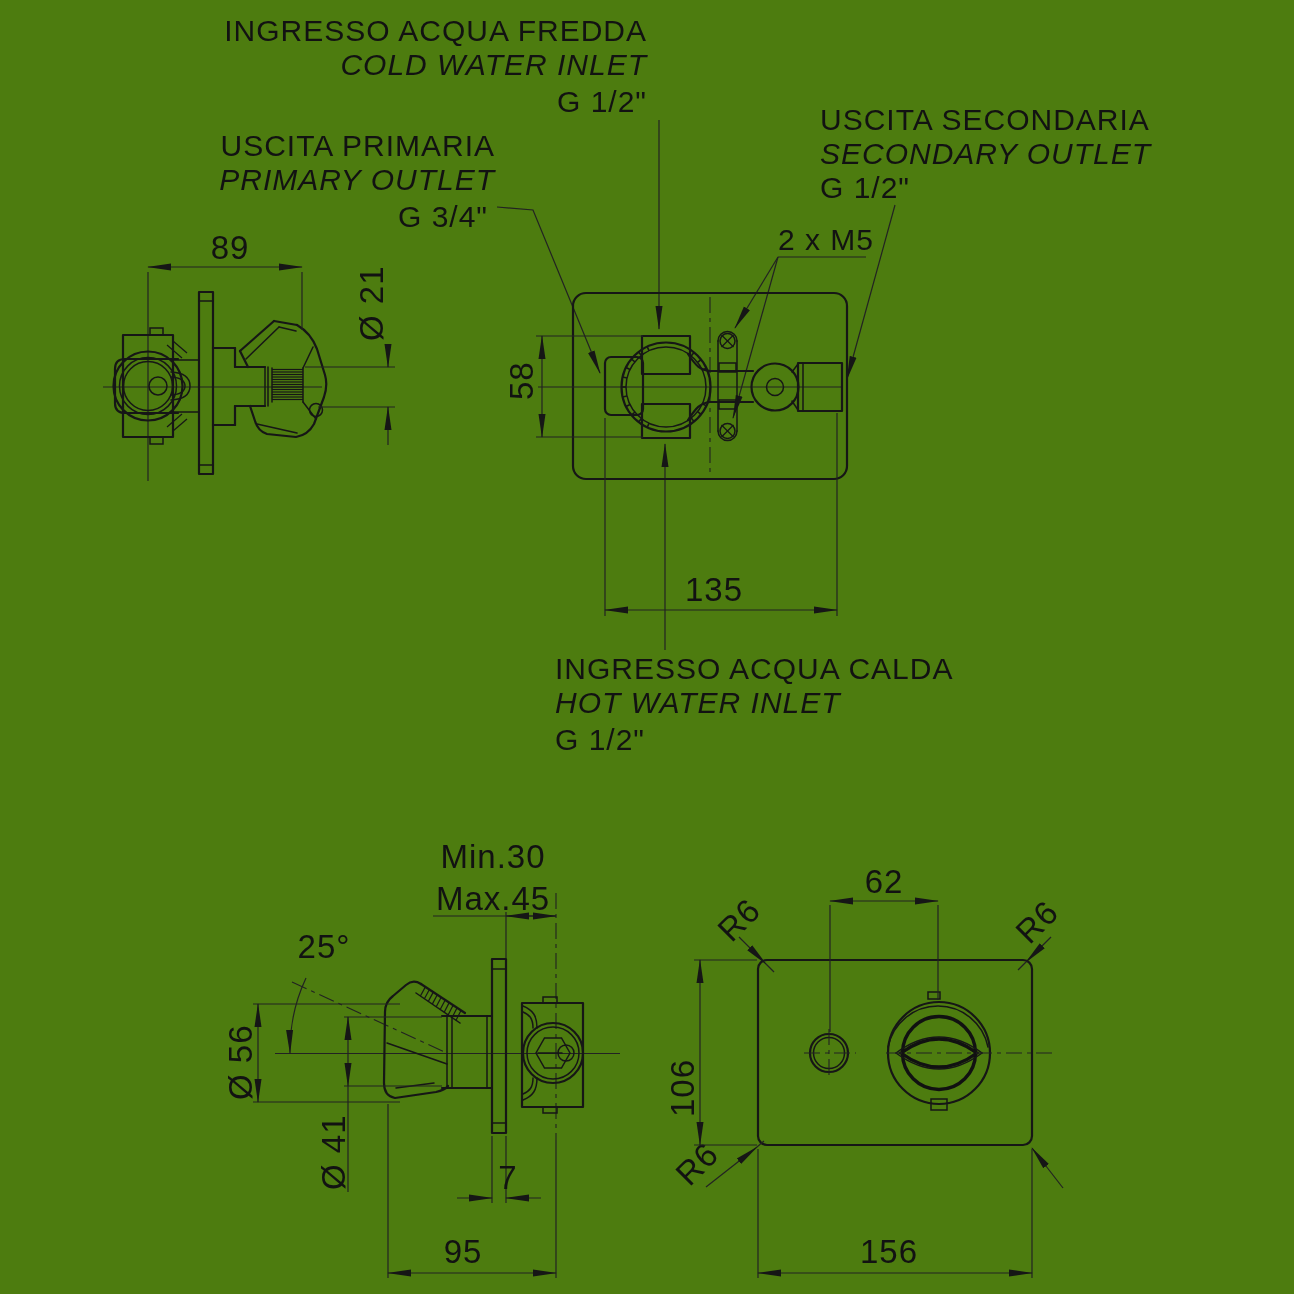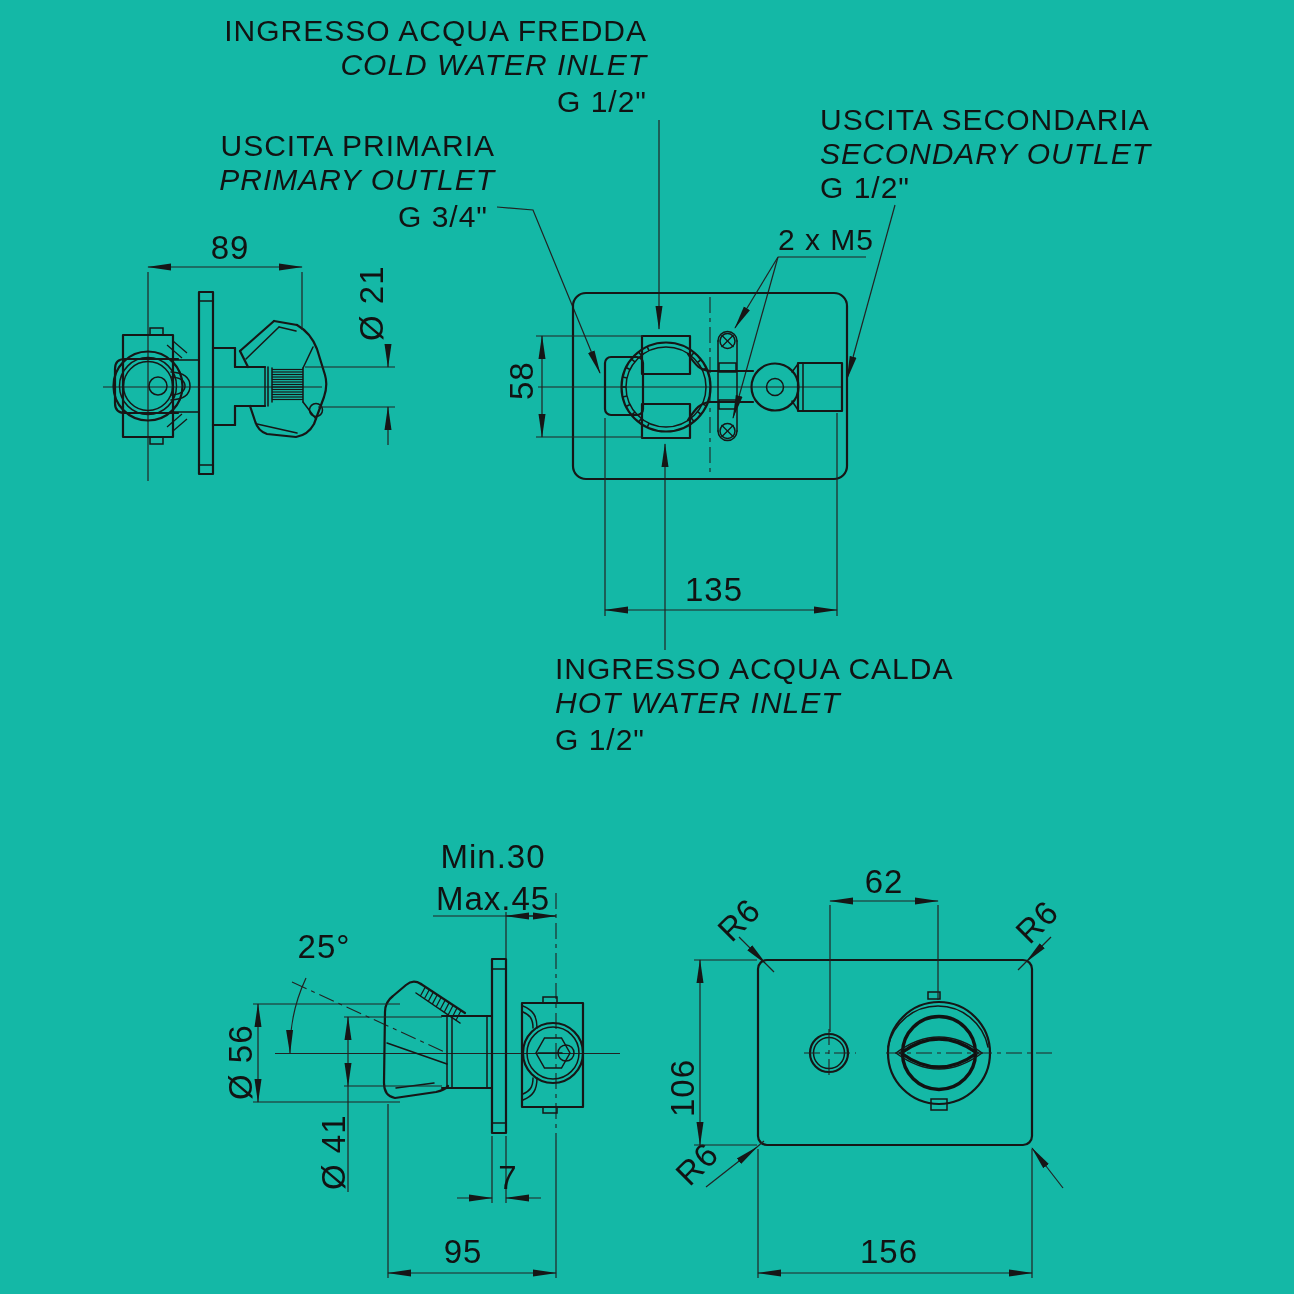--- a/index.html
+++ b/index.html
@@ -1,16 +1,16 @@
 <!DOCTYPE html>
 <html><head>
 <meta charset="utf-8">
 <style>
   html,body{margin:0;padding:0;background:#fff;}
-  .sheet{position:relative;width:1294px;height:1294px;background:#14b8a6;overflow:hidden;
+  .sheet{position:relative;width:1294px;height:1294px;background:#4d7c0f;overflow:hidden;
          font-family:"Liberation Sans",sans-serif;}
   svg{display:block;}
   
   .obj{stroke:#161616;stroke-width:2.2;fill:none;stroke-linecap:round;stroke-linejoin:round;}
   .obj-thin{stroke:#161616;stroke-width:1.5;fill:none;stroke-linecap:round;}
   .heavy{stroke:#111;stroke-width:3.4;fill:none;}
   .dim{stroke:#222;stroke-width:1.2;fill:none;}
   .cl{stroke:#222;stroke-width:1.1;fill:none;stroke-dasharray:16 5 4 5;}
   .tick{stroke:#161616;stroke-width:1.6;fill:none;}
   .rib{stroke:#161616;stroke-width:1.2;fill:none;}

